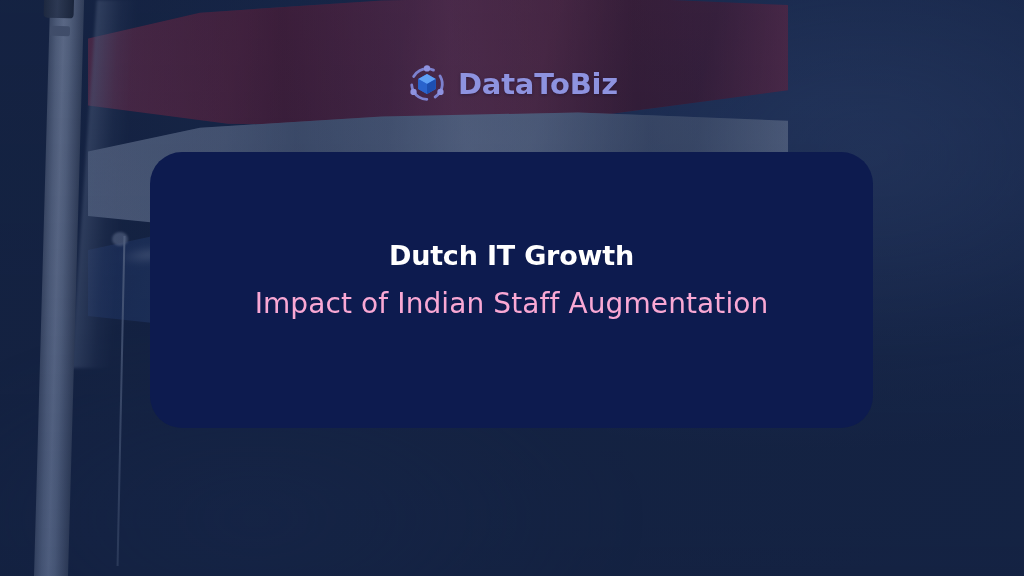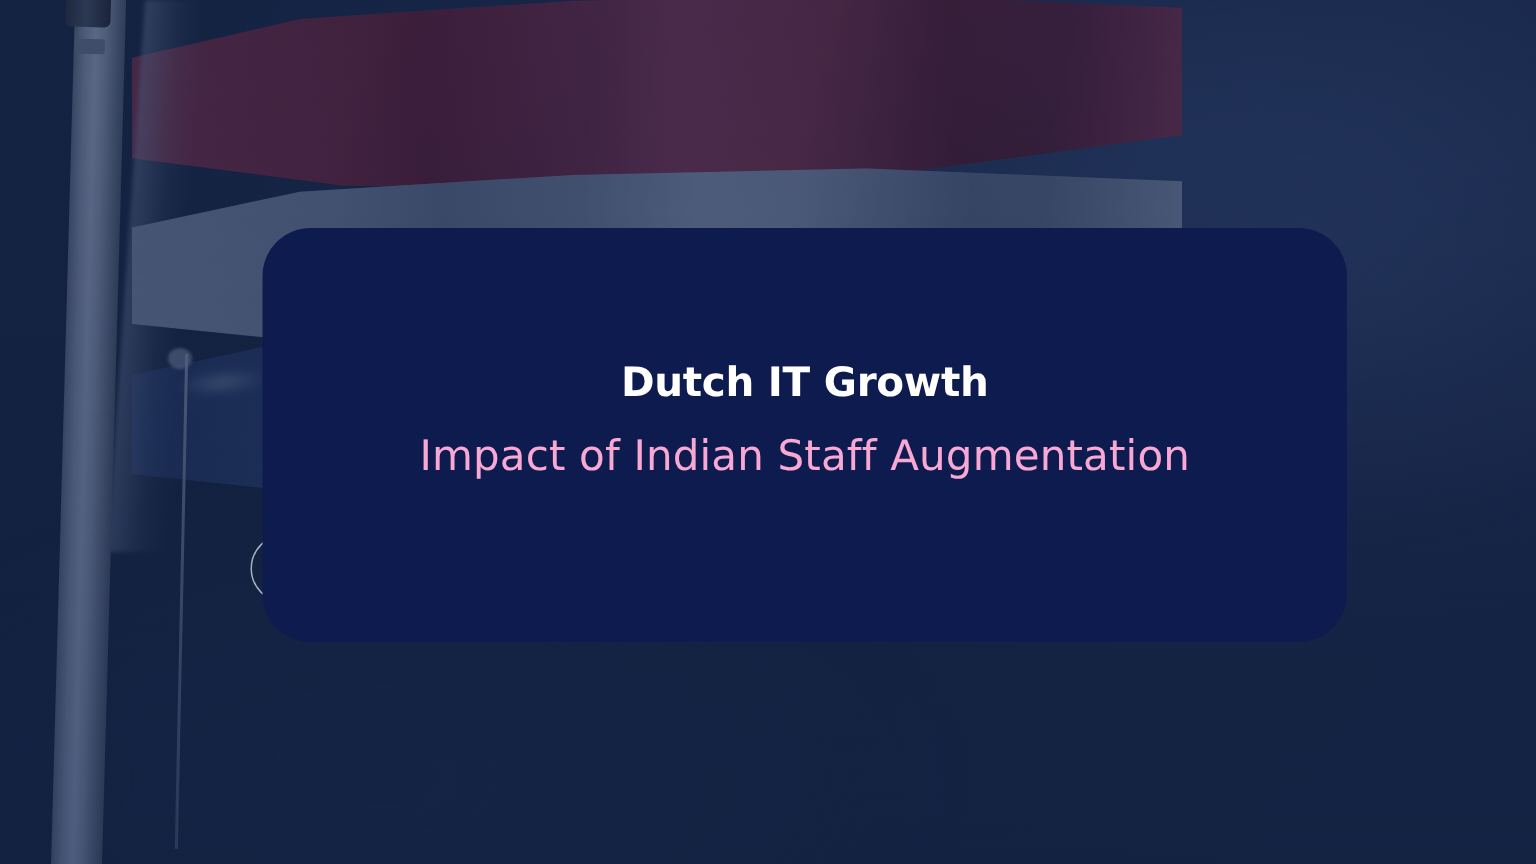--- a/index.html
+++ b/index.html
@@ -159,21 +159,20 @@
   }
 
   
   .card {
     position:absolute;
     left:150px; top:152px;
     width:723px; height:276px;
     background:#0d1b4f;
     border-radius:32px;
     z-index:6;
-    margin-left:25px;
   }
   .card-text {
     position:absolute; left:0; right:0; top:0;
     padding-top:88px;
     text-align:center;
   }
   .card-title {
     color:#ffffff;
     font-size:27px;
     font-weight:700;
@@ -224,20 +223,35 @@
     <div class="pole-top"></div>
     <div class="pole-cleat"></div>
     <div class="wisp"></div>
     <div class="rope-knot"></div>
     <div class="rope"></div>
 
     <div class="tint"></div>
     <div class="tint2"></div>
   </div>
 
+  <div class="brand">
+    <svg class="brand-mark" viewBox="0 0 48 48">
+      <circle cx="24" cy="24" r="17.5" fill="none" stroke="#7f86d6" stroke-width="3.2" stroke-linecap="round" stroke-dasharray="26 10" transform="rotate(-28 24 24)" opacity="0.95"></circle>
+      <circle cx="24" cy="6.2" r="3.6" fill="#8e93e0"></circle>
+      <circle cx="8.6" cy="33" r="3.6" fill="#8e93e0"></circle>
+      <circle cx="39.4" cy="33" r="3.6" fill="#8e93e0"></circle>
+      <g>
+        <path d="M24 12.5 L34 18.2 L34 29.6 L24 35.3 L14 29.6 L14 18.2 Z" fill="#2d6fe0"></path>
+        <path d="M24 12.5 L34 18.2 L24 23.9 L14 18.2 Z" fill="#5fa0f5"></path>
+        <path d="M24 23.9 L34 18.2 L34 29.6 L24 35.3 Z" fill="#1d4fb0"></path>
+        <path d="M24 23.9 L14 18.2 L14 29.6 L24 35.3 Z" fill="#2a63cc"></path>
+      </g>
+    </svg>
+    <span class="brand-text">DataToBiz</span>
+  </div>
 
   <div class="card">
     <div class="card-text">
       <div class="card-title">Dutch IT Growth</div>
       <div class="card-subtitle">Impact of Indian Staff Augmentation</div>
     </div>
   </div>
 
   <div class="cta">
     <svg width="22" height="22" viewBox="0 0 22 22">

